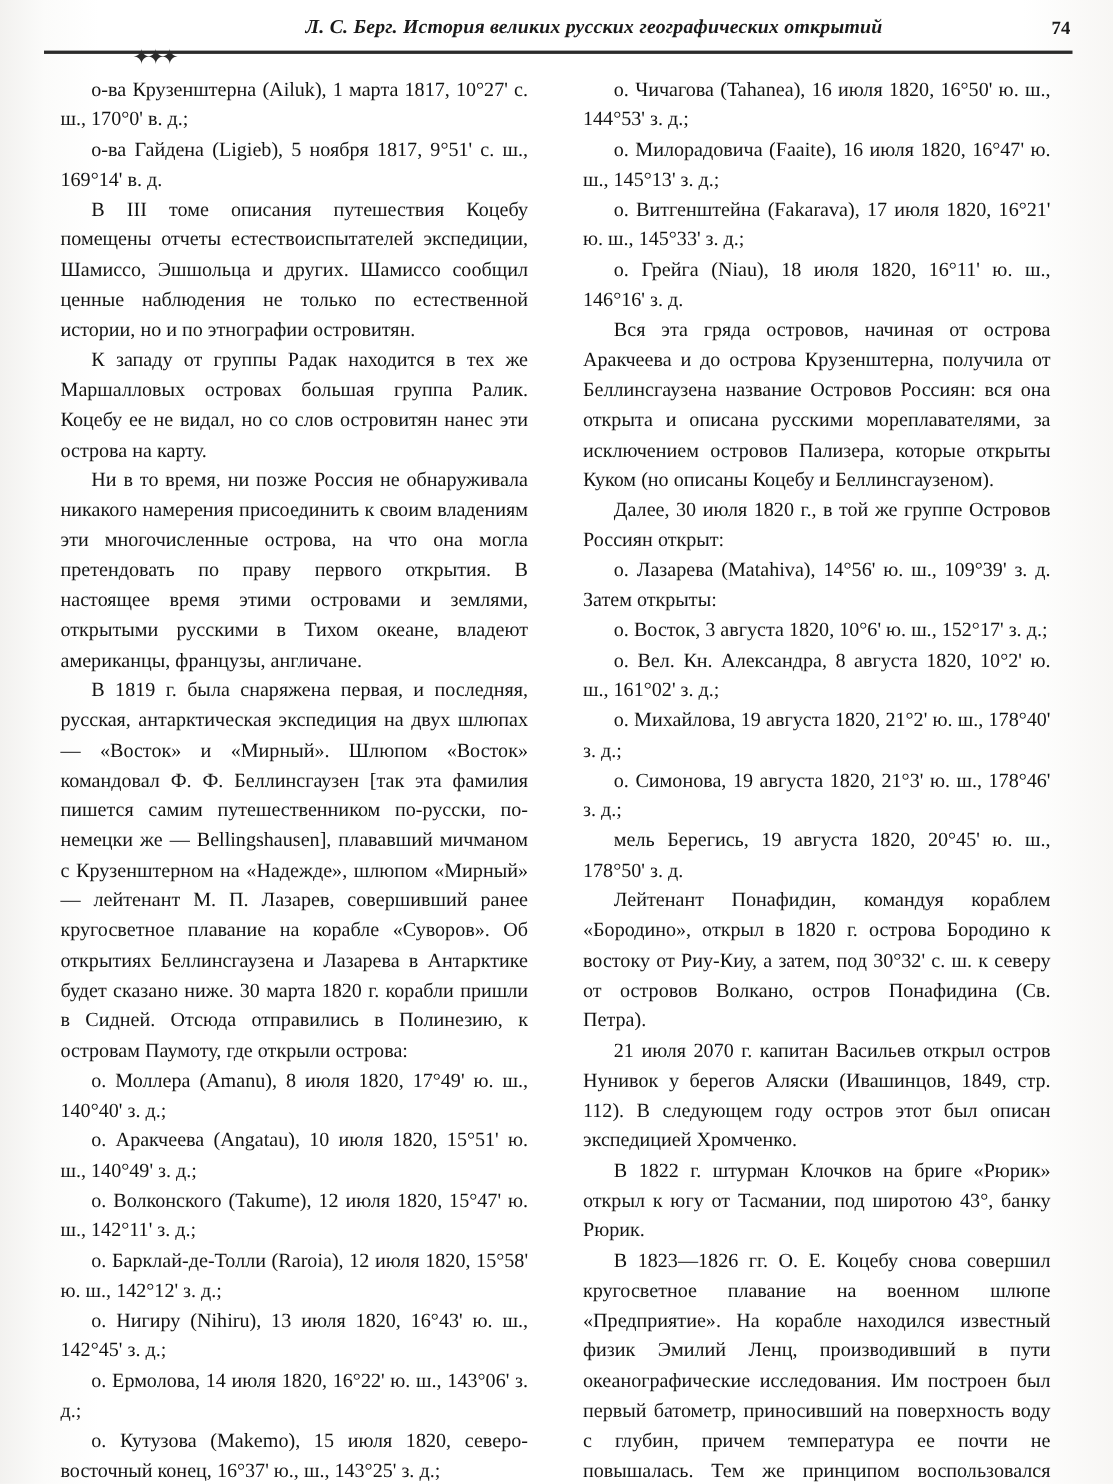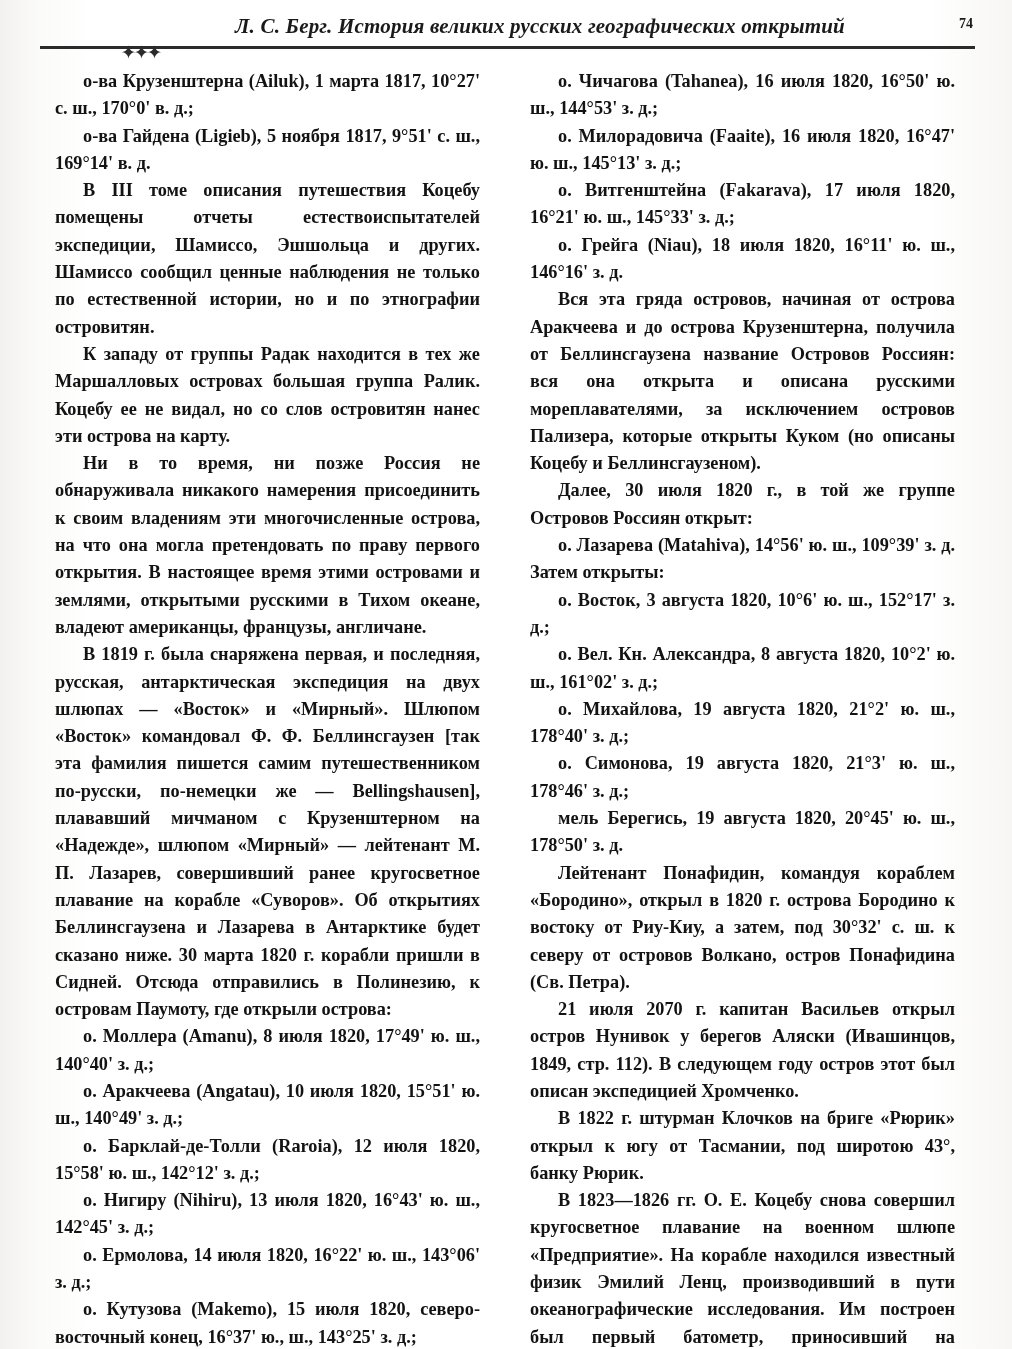--- a/index.html
+++ b/index.html
@@ -31,31 +31,31 @@
     height: 36px;
   }
   .header-title {
     position: absolute;
     left: 150px;
     top: 0px;
     width: 700px;
     text-align: center;
     font-style: italic;
     font-weight: bold;
-    font-size: 21px;
+    font-size: 18px;
     letter-spacing: 0.2px;
     color: #1a1a1a;
     white-space: nowrap;
   }
   .header-page {
     position: absolute;
     right: 2px;
     top: 2px;
     font-weight: bold;
-    font-size: 14px;
+    font-size: 17px;
     color: #1a1a1a;
   }
   .header-rule {
     position: absolute;
     left: 40px;
     top: 46px;
     width: 935px;
     height: 3px;
     background: #2b2b2b;
   }
@@ -81,21 +81,20 @@
     text-align: justify;
     text-justify: inter-word;
     color: #131313;
     hyphens: manual;
   }
   .col-left  { left: 55px; }
   .col-right { left: 530px; }
   .col p {
     margin: 0;
     text-indent: 28px;
-    font-weight: bold;
   }
 </style>
 </head>
 <body>
 
 <div class="page">
 
   <div class="header">
     <div class="header-orn">✦✦✦</div>
     <div class="header-title">Л. С. Берг. История великих русских географических открытий</div>
@@ -105,20 +104,21 @@
 
   <div class="col col-left">
     <p>о-ва Крузенштерна (Ailuk), 1 марта 1817, 10°27' с. ш., 170°0' в. д.;</p>
     <p>о-ва Гайдена (Ligieb), 5 ноября 1817, 9°51' с. ш., 169°14' в. д.</p>
     <p>В III томе описания путешествия Коцебу помещены отчеты естествоиспытателей экспедиции, Шамиссо, Эшшольца и других. Шамиссо сообщил ценные наблюдения не только по естественной истории, но и по этнографии островитян.</p>
     <p>К западу от группы Радак находится в тех же Маршалловых островах большая группа Ралик. Коцебу ее не видал, но со слов островитян нанес эти острова на карту.</p>
     <p>Ни в то время, ни позже Россия не обнаруживала никакого намерения присоединить к своим владениям эти многочисленные острова, на что она могла претендовать по праву первого открытия. В настоящее время этими островами и землями, открытыми русскими в Тихом океане, владеют американцы, французы, англичане.</p>
     <p>В 1819 г. была снаряжена первая, и последняя, русская, антарктическая экспедиция на двух шлюпах — «Восток» и «Мирный». Шлюпом «Восток» командовал Ф. Ф. Беллинсгаузен [так эта фамилия пишется самим путешественником по-русски, по-немецки же — Bellingshausen], плававший мичманом с Крузенштерном на «Надежде», шлюпом «Мирный» — лейтенант М. П. Лазарев, совершивший ранее кругосветное плавание на корабле «Суворов». Об открытиях Беллинсгаузена и Лазарева в Антарктике будет сказано ниже. 30 марта 1820 г. корабли пришли в Сидней. Отсюда отправились в Полинезию, к островам Паумоту, где открыли острова:</p>
     <p>о. Моллера (Amanu), 8 июля 1820, 17°49' ю. ш., 140°40' з. д.;</p>
     <p>о. Аракчеева (Angatau), 10 июля 1820, 15°51' ю. ш., 140°49' з. д.;</p>
+    <p>о. Волконского (Takume), 12 июля 1820, 15°47' ю. ш., 142°11' з. д.;</p>
     <p>о. Барклай-де-Толли (Raroia), 12 июля 1820, 15°58' ю. ш., 142°12' з. д.;</p>
     <p>о. Нигиру (Nihiru), 13 июля 1820, 16°43' ю. ш., 142°45' з. д.;</p>
     <p>о. Ермолова, 14 июля 1820, 16°22' ю. ш., 143°06' з. д.;</p>
     <p>о. Кутузова (Makemo), 15 июля 1820, северо-восточный конец, 16°37' ю., ш., 143°25' з. д.;</p>
 
   </div>
 
   <div class="col col-right">
     <p>о. Чичагова (Tahanea), 16 июля 1820, 16°50' ю. ш., 144°53' з. д.;</p>
     <p>о. Милорадовича (Faaite), 16 июля 1820, 16°47' ю. ш., 145°13' з. д.;</p>

